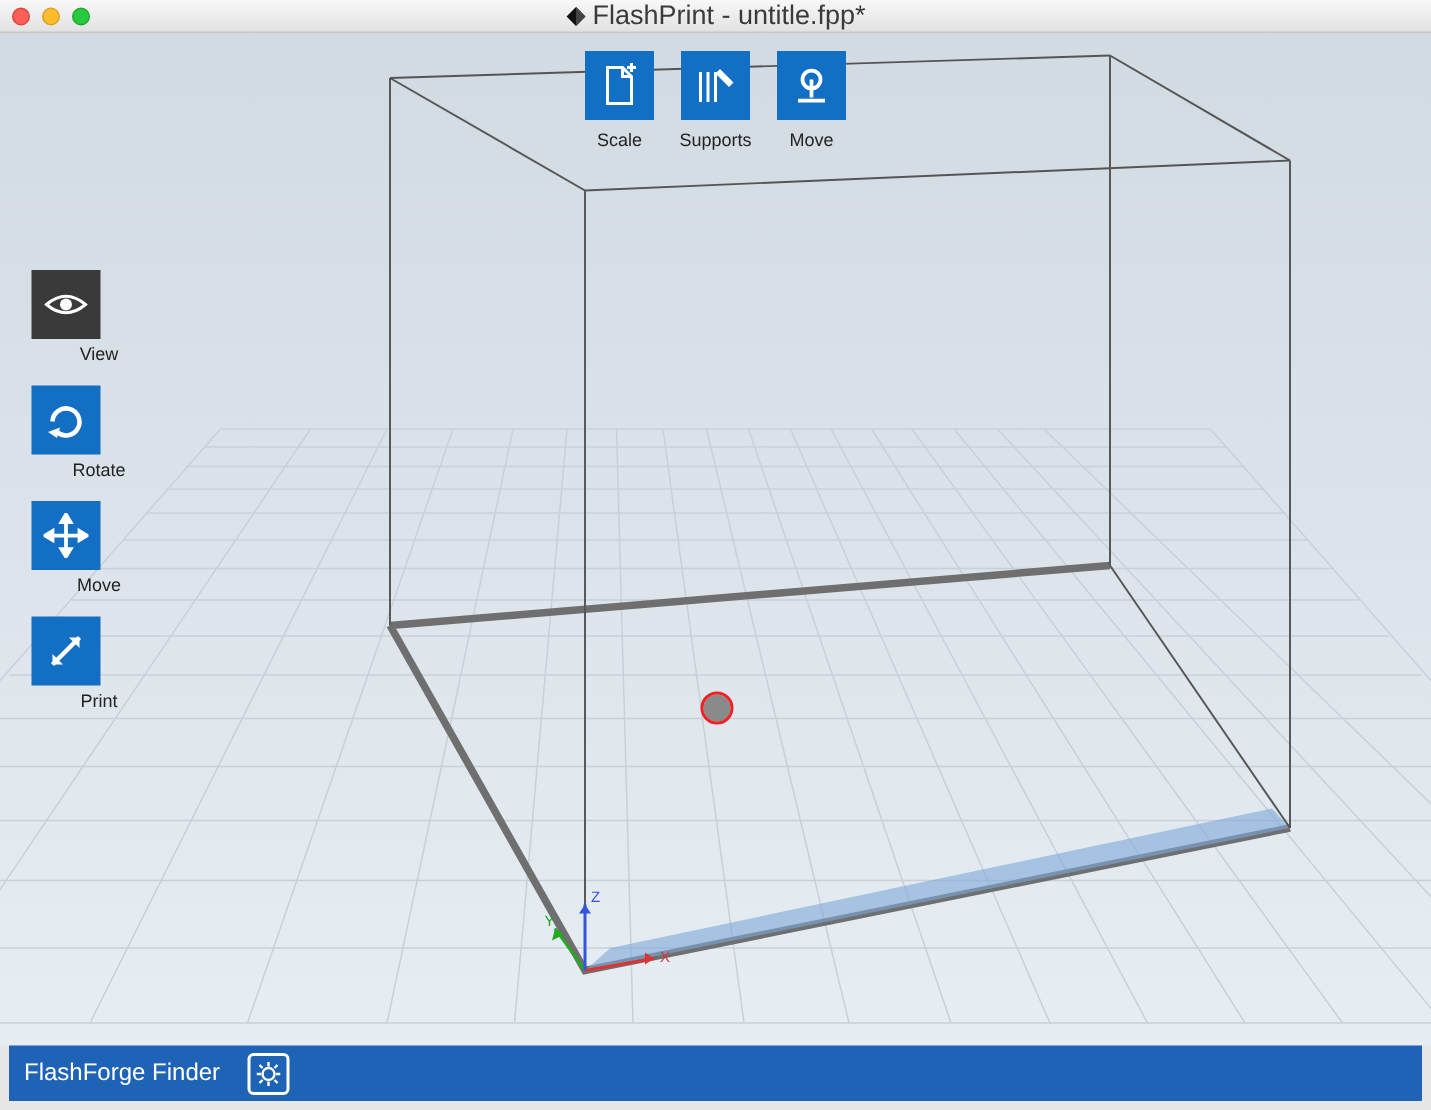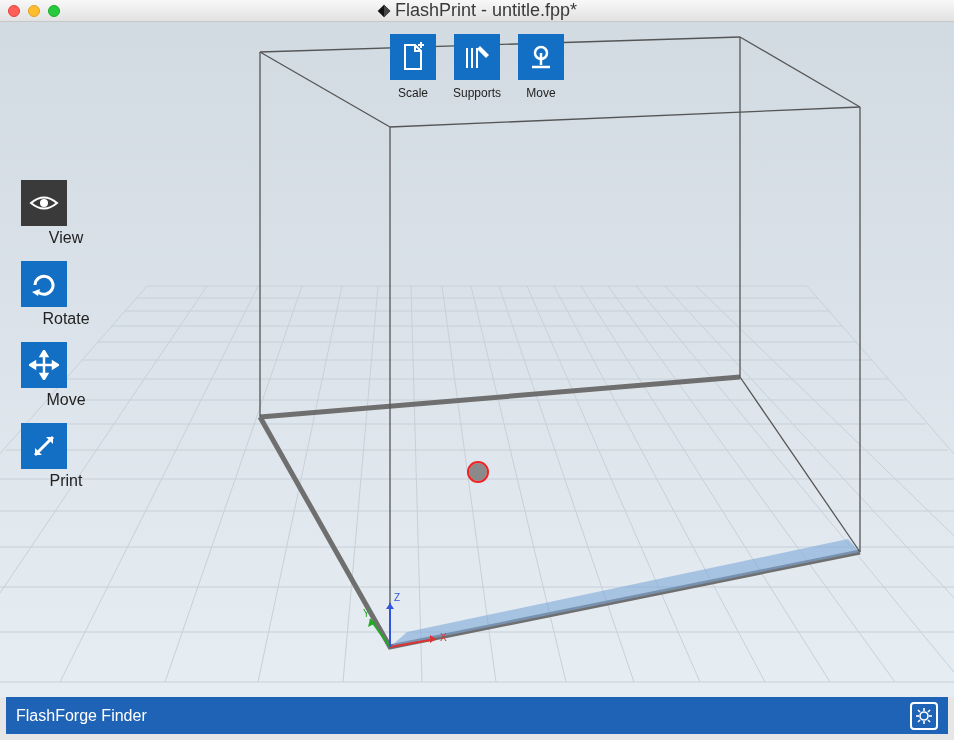--- a/index.html
+++ b/index.html
@@ -54,32 +54,32 @@
     position: absolute;
     top: 158px;
     left: 18px;
     display: flex;
     flex-direction: column;
     gap: 4px;
     width: 52px;
   }
   .left-item { display: flex; flex-direction: column; align-items: center; gap: 3px; margin-bottom: 10px; cursor:pointer;}
   .left-item .sq { width: 46px; height: 46px; background: #126fc4; display:flex; align-items:center; justify-content:center;}
-  .left-item .lbl { font-size: 16px; color: #222; margin-left: 44px; }
+  .left-item .lbl { font-size: 12px; color: #222; margin-left: 44px; }
   .left-item.dark .sq { background: #3a3a3a; }
 
   
   .statusbar {
     position: absolute;
     left: 6px; right: 6px; bottom: 6px;
     height: 37px;
     background: #1f63b6;
     display: flex;
     align-items: center;
-    justify-content: space-between;
+    justify-content: flex-start;
     padding: 0 10px;
     color: #fff;
     font-size: 16px;
     gap: 18px;
   }
   .status-icon {
     width: 28px; height: 28px;
     border: 2px solid #fff;
     border-radius: 4px;
     display: flex; align-items: center; justify-content: center;

